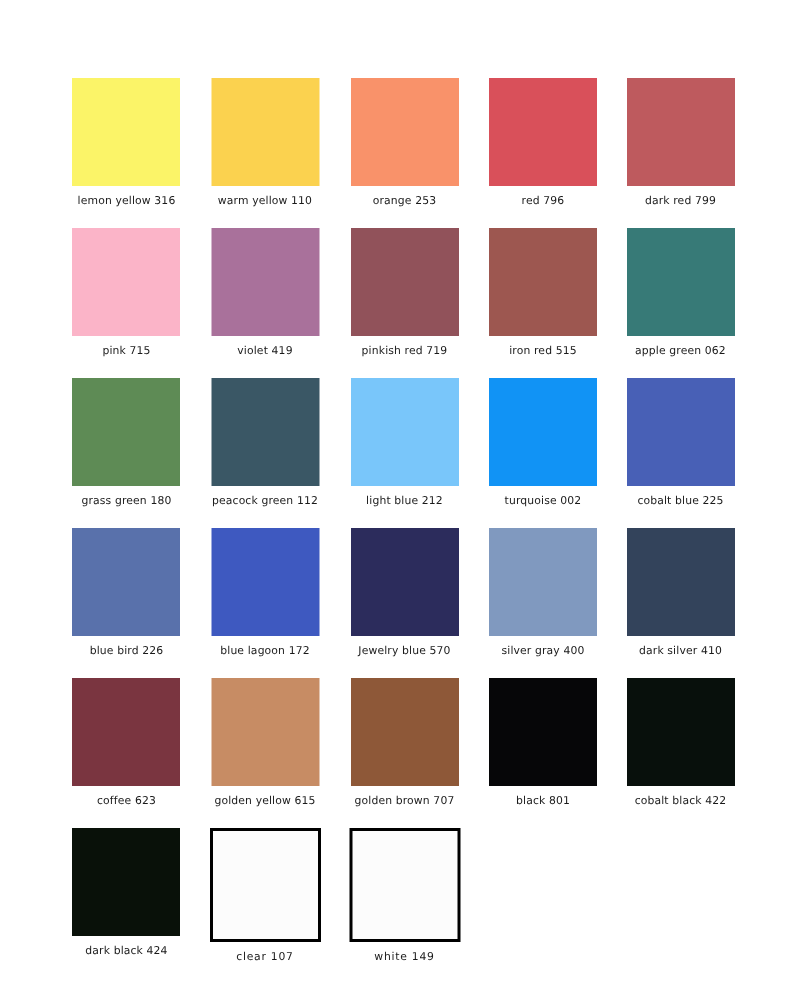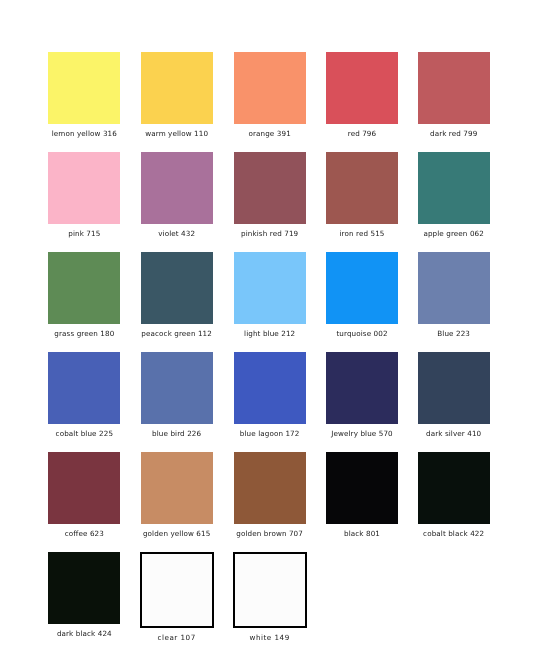--- a/index.html
+++ b/index.html
@@ -79,21 +79,21 @@
       <div class="cell">
         <div class="chip-wrap">
           <div class="chip" title="warm yellow 110" style="background: rgb(251, 210, 79);"></div>
         </div>
         <div class="label">warm yellow 110</div>
       </div>
       <div class="cell">
         <div class="chip-wrap">
           <div class="chip" title="orange 391" style="background: rgb(249, 146, 106);"></div>
         </div>
-        <div class="label">orange 391</div>
+        <div class="label">orange 253</div>
       </div>
       <div class="cell">
         <div class="chip-wrap">
           <div class="chip" title="red 796" style="background: rgb(217, 80, 90);"></div>
         </div>
         <div class="label">red 796</div>
       </div>
       <div class="cell">
         <div class="chip-wrap">
           <div class="chip" title="dark red 799" style="background: rgb(190, 90, 94);"></div>
@@ -103,21 +103,21 @@
       <div class="cell">
         <div class="chip-wrap">
           <div class="chip" title="pink 715" style="background: rgb(251, 180, 200);"></div>
         </div>
         <div class="label">pink 715</div>
       </div>
       <div class="cell">
         <div class="chip-wrap">
           <div class="chip" title="violet 816" style="background: rgb(169, 113, 155);"></div>
         </div>
-        <div class="label">violet 432</div>
+        <div class="label">violet 419</div>
       </div>
       <div class="cell">
         <div class="chip-wrap">
           <div class="chip" title="pinkish red 719" style="background: rgb(145, 82, 90);"></div>
         </div>
         <div class="label">pinkish red 719</div>
       </div>
       <div class="cell">
         <div class="chip-wrap">
           <div class="chip" title="iron red 515" style="background: rgb(157, 87, 80);"></div>
@@ -149,26 +149,20 @@
         <div class="label">light blue 212</div>
       </div>
       <div class="cell">
         <div class="chip-wrap">
           <div class="chip" title="turquoise 002" style="background: rgb(17, 147, 245);"></div>
         </div>
         <div class="label">turquoise 002</div>
       </div>
       <div class="cell">
         <div class="chip-wrap">
-          <div class="chip" title="Blue 223" style="background: rgb(108, 128, 173);"></div>
-        </div>
-        <div class="label">Blue 223</div>
-      </div>
-      <div class="cell">
-        <div class="chip-wrap">
           <div class="chip" title="cobalt blue 225" style="background: rgb(72, 96, 182);"></div>
         </div>
         <div class="label">cobalt blue 225</div>
       </div>
       <div class="cell">
         <div class="chip-wrap">
           <div class="chip" title="blue bird 226" style="background: rgb(89, 113, 171);"></div>
         </div>
         <div class="label">blue bird 226</div>
       </div>
@@ -176,20 +170,26 @@
         <div class="chip-wrap">
           <div class="chip" title="blue lagoon 228" style="background: rgb(62, 89, 192);"></div>
         </div>
         <div class="label">blue lagoon 172</div>
       </div>
       <div class="cell">
         <div class="chip-wrap">
           <div class="chip" title="Jewelry blue 570" style="background: rgb(44, 44, 92);"></div>
         </div>
         <div class="label">Jewelry blue 570</div>
+      </div>
+      <div class="cell">
+        <div class="chip-wrap">
+          <div class="chip" title="silver gray 400" style="background: rgb(128, 153, 191);"></div>
+        </div>
+        <div class="label">silver gray 400</div>
       </div>
       <div class="cell">
         <div class="chip-wrap">
           <div class="chip" title="dark silver 410" style="background: rgb(51, 67, 91);"></div>
         </div>
         <div class="label">dark silver 410</div>
       </div>
       <div class="cell">
         <div class="chip-wrap">
           <div class="chip" title="coffee 623" style="background: rgb(122, 53, 64);"></div>

